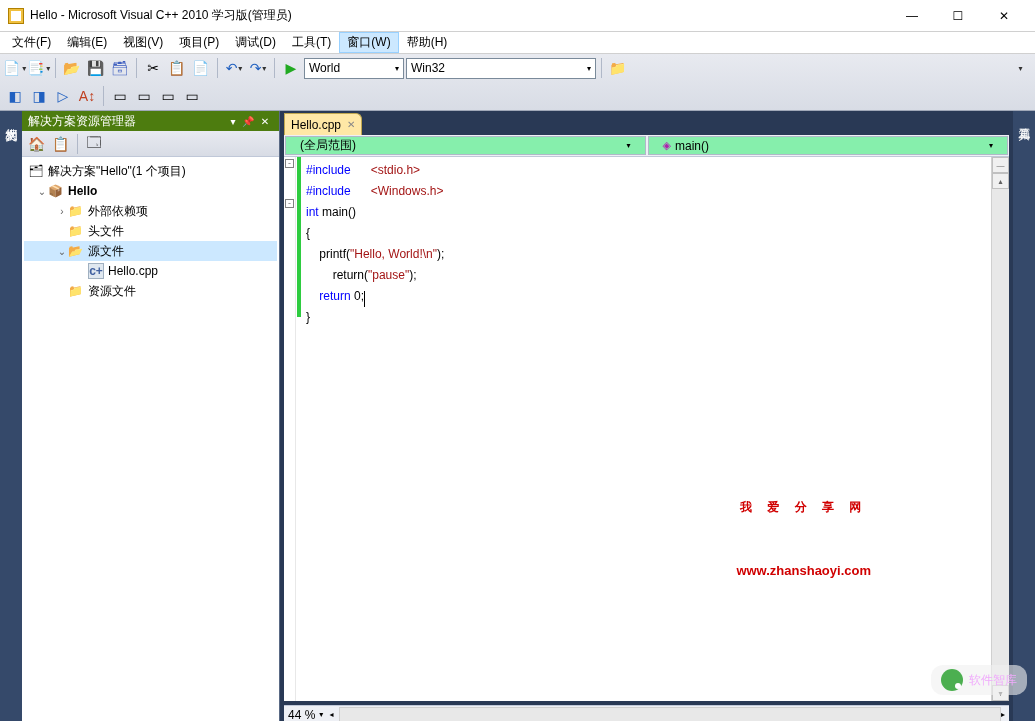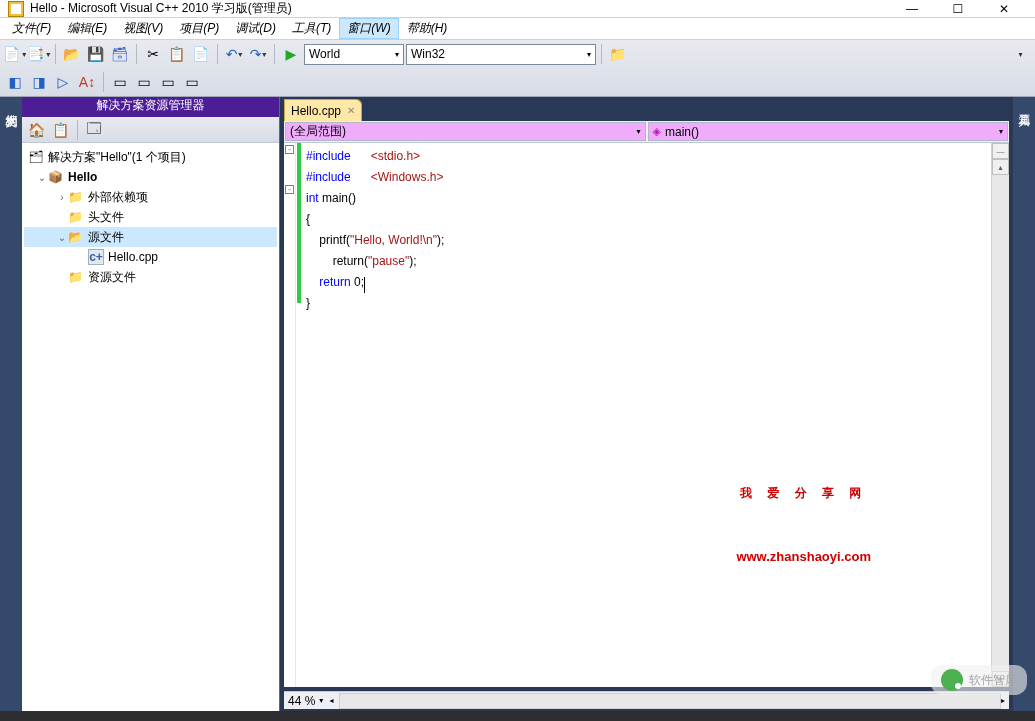--- a/index.html
+++ b/index.html
@@ -1,66 +1,66 @@
 <!DOCTYPE html>
 <html><head>
 <meta charset="utf-8">
 <style>
 * { box-sizing: border-box; margin: 0; padding: 0; font-family: "Microsoft YaHei", "Segoe UI", sans-serif; font-size: 12px; }
 body { width: 1035px; height: 721px; background: #2d2d30; overflow: hidden; position: relative; }
 
 
-.titlebar { height: 18px; background: #fff; display: flex; align-items: center; padding: 0 8px; border-bottom: 1px solid #d0d0d0; }
+.titlebar { height: 32px; background: #fff; display: flex; align-items: center; padding: 0 8px; border-bottom: 1px solid #d0d0d0; }
 .titlebar .app-icon { width: 16px; height: 16px; background: #f0c040; border: 1px solid #b08000; margin-right: 6px; position: relative; }
 .titlebar .app-icon::after { content:""; position:absolute; inset:2px; background:#fff; }
 .titlebar .title { flex: 1; color: #000; }
 .titlebar .wbtns { display: flex; gap: 0; }
 .titlebar .wbtn { width: 46px; height: 30px; display: flex; align-items: center; justify-content: center; color: #000; }
 
 
-.menubar { height: 22px; background: #fff; display: flex; align-items: center; padding: 0 4px; border-bottom: 1px solid #d0d0d0; font-style: italic; }
+.menubar { height: 22px; background: #fff; display: flex; align-items: center; padding: 0 4px; border-bottom: 1px solid #d0d0d0; }
 .menubar .menu-item { padding: 2px 8px; color: #000; cursor: default; }
 .menubar .menu-item.active { background: #cce8ff; border: 1px solid #99d1ff; padding: 1px 7px; }
 
 
 .toolbars { background: linear-gradient(#e8eaf0, #d8dce5); border-bottom: 1px solid #a0a8b8; }
 .toolbar-row { display: flex; align-items: center; height: 28px; padding: 0 4px; gap: 2px; }
 .tbtn { width: 22px; height: 22px; display: flex; align-items: center; justify-content: center; border: 1px solid transparent; border-radius: 2px; cursor: default; font-size: 14px; }
 .tbtn .dd { font-size: 8px; margin-left: 1px; color: #333; }
 .tsep { width: 1px; height: 20px; background: #b0b8c8; margin: 0 3px; }
 .tcombo { height: 21px; border: 1px solid #7a8a9a; background: #fff; display: flex; align-items: center; padding: 0 4px; min-width: 100px; }
 .tcombo .dd { margin-left: auto; font-size: 8px; }
 
 
 .main { display: flex; height: 614px; background: #293955; }
 .side-tab { width: 22px; background: #35496a; color: #fff; writing-mode: vertical-rl; text-orientation: upright; padding-top: 8px; font-size: 12px; display: flex; align-items: center; }
 .side-tab.right { writing-mode: vertical-rl; }
 
 
 .solexp { width: 258px; background: #fff; display: flex; flex-direction: column; border-right: 1px solid #5a6a85; }
-.panel-header { height: 20px; background: #4c1d95; color: #fff; display: flex; align-items: center; padding: 0 6px; font-size: 12px; flex-direction: column; }
+.panel-header { height: 20px; background: #4d7c0f; color: #fff; display: flex; align-items: center; padding: 0 6px; font-size: 12px; }
 .panel-header .spacer { flex: 1; }
 .panel-header .pbtn { width: 16px; height: 16px; display: flex; align-items: center; justify-content: center; cursor: default; font-size: 10px; }
 .panel-toolbar { height: 26px; background: linear-gradient(#e8eaf0, #d8dce5); display: flex; align-items: center; padding: 0 4px; gap: 2px; border-bottom: 1px solid #c0c8d8; }
 .tree { flex: 1; padding: 4px 2px; background: #fff; overflow: auto; }
 .tree-row { display: flex; align-items: center; height: 20px; padding-left: 4px; cursor: default; }
 .tree-row .exp { width: 12px; font-size: 10px; color: #666; text-align: center; }
 .tree-row .ticon { width: 16px; height: 16px; margin-right: 4px; display: flex; align-items: center; justify-content: center; font-size: 12px; }
 .tree-row.selected { background: #cce8ff; }
 .tree-row .bold { font-weight: bold; }
 .folder-icon { color: #d4a017; }
 .cpp-icon { background: #e0e8f0; border: 1px solid #a0b0c0; width:14px; height:14px; font-size: 8px; color: #4060a0; font-weight: bold; }
 
 
 .editor-area { flex: 1; display: flex; flex-direction: column; background: #293955; }
 .tab-strip { height: 24px; display: flex; align-items: flex-end; padding-left: 4px; }
 .file-tab { height: 22px; background: #ffe8a6; border: 1px solid #c0a850; border-bottom: none; padding: 0 6px; display: flex; align-items: center; gap: 6px; color: #000; border-radius: 0 6px 0 0; }
 .file-tab .close { font-size: 10px; color: #888; }
 .nav-bar { height: 22px; background: #eef0f5; display: flex; border-bottom: 1px solid #c0c8d8; margin: 0 4px; }
-.nav-combo { flex: 1; border: 1px solid #b0b8c8; background: #f0abfc; display: flex; align-items: center; padding: 0 4px; margin: 1px; }
+.nav-combo { flex: 1; border: 1px solid #b0b8c8; background: #86efac; display: flex; align-items: center; padding: 0 14px; margin: 1px; }
 .nav-combo .dd { margin-left: auto; font-size: 8px; }
 .nav-combo .cube { color: #b020b0; margin-right: 4px; font-size: 11px; }
 
 .code-wrap { flex: 1; display: flex; background: #fff; margin: 0 4px 4px 4px; position: relative; }
 .outline-bar { width: 12px; background: #fff; border-right: 1px solid #e8e8e8; position: relative; }
 .outline-mark { position: absolute; left: 1px; font-size: 9px; color: #808080; border: 1px solid #808080; width: 9px; height: 9px; line-height: 7px; text-align: center; background: #fff; }
 .change-bar { width: 6px; background: #fff; }
 .change-mark { background: #2ecc40; width: 4px; margin-left: 1px; }
 .code { flex: 1; font-family: Consolas, monospace; font-size: 14px; padding: 2px 0 0 4px; line-height: 20px; white-space: pre; position: relative; }
 .code .kw { color: #0000ff; }
@@ -75,21 +75,21 @@
 
 .zoom-bar { height: 18px; background: #eef0f5; border-top: 1px solid #c0c8d8; display: flex; align-items: center; padding: 0 4px; font-size: 11px; margin: 0 4px 2px 4px; }
 .zoom-bar .dd { font-size: 8px; margin-left: 4px; }
 .zoom-bar .scroll-track { flex: 1; height: 16px; background: #e8e8e8; margin-left: 6px; border: 1px solid #d0d0d0; position: relative; }
 
 .side-scroll { width: 18px; background: #eef0f5; border-left: 1px solid #d0d0d0; display: flex; flex-direction: column; }
 .side-scroll .sbtn { height: 16px; display: flex; align-items: center; justify-content: center; font-size: 8px; color: #606060; border: 1px solid #c0c0c0; background: #f0f0f0; }
 .side-scroll .strack { flex: 1; background: #e8e8e8; }
 
 
-.brlogo { position: absolute; right: 8px; bottom: 26px; display: flex; align-items: center; gap: 6px; color: #a3a3a3; background: rgba(240,240,240,0.6); padding: 4px 10px; border-radius: 12px; font-size: 14px; }
+.brlogo { position: absolute; right: 8px; bottom: 26px; display: flex; align-items: center; gap: 6px; color: #f0abfc; background: rgba(240,240,240,0.6); padding: 4px 10px; border-radius: 12px; font-size: 14px; }
 .brlogo .circ { width: 22px; height: 22px; border-radius: 50%; background: #4caf50; position: relative; }
 .brlogo .circ::after { content:""; position:absolute; width:6px; height:6px; background:#fff; border-radius:50%; right:2px; bottom:2px; }
 </style>
 </head>
 <body>
 
 <div class="titlebar">
   <div class="app-icon"></div>
   <div class="title">Hello - Microsoft Visual C++ 2010 学习版(管理员)</div>
   <div class="wbtns">

